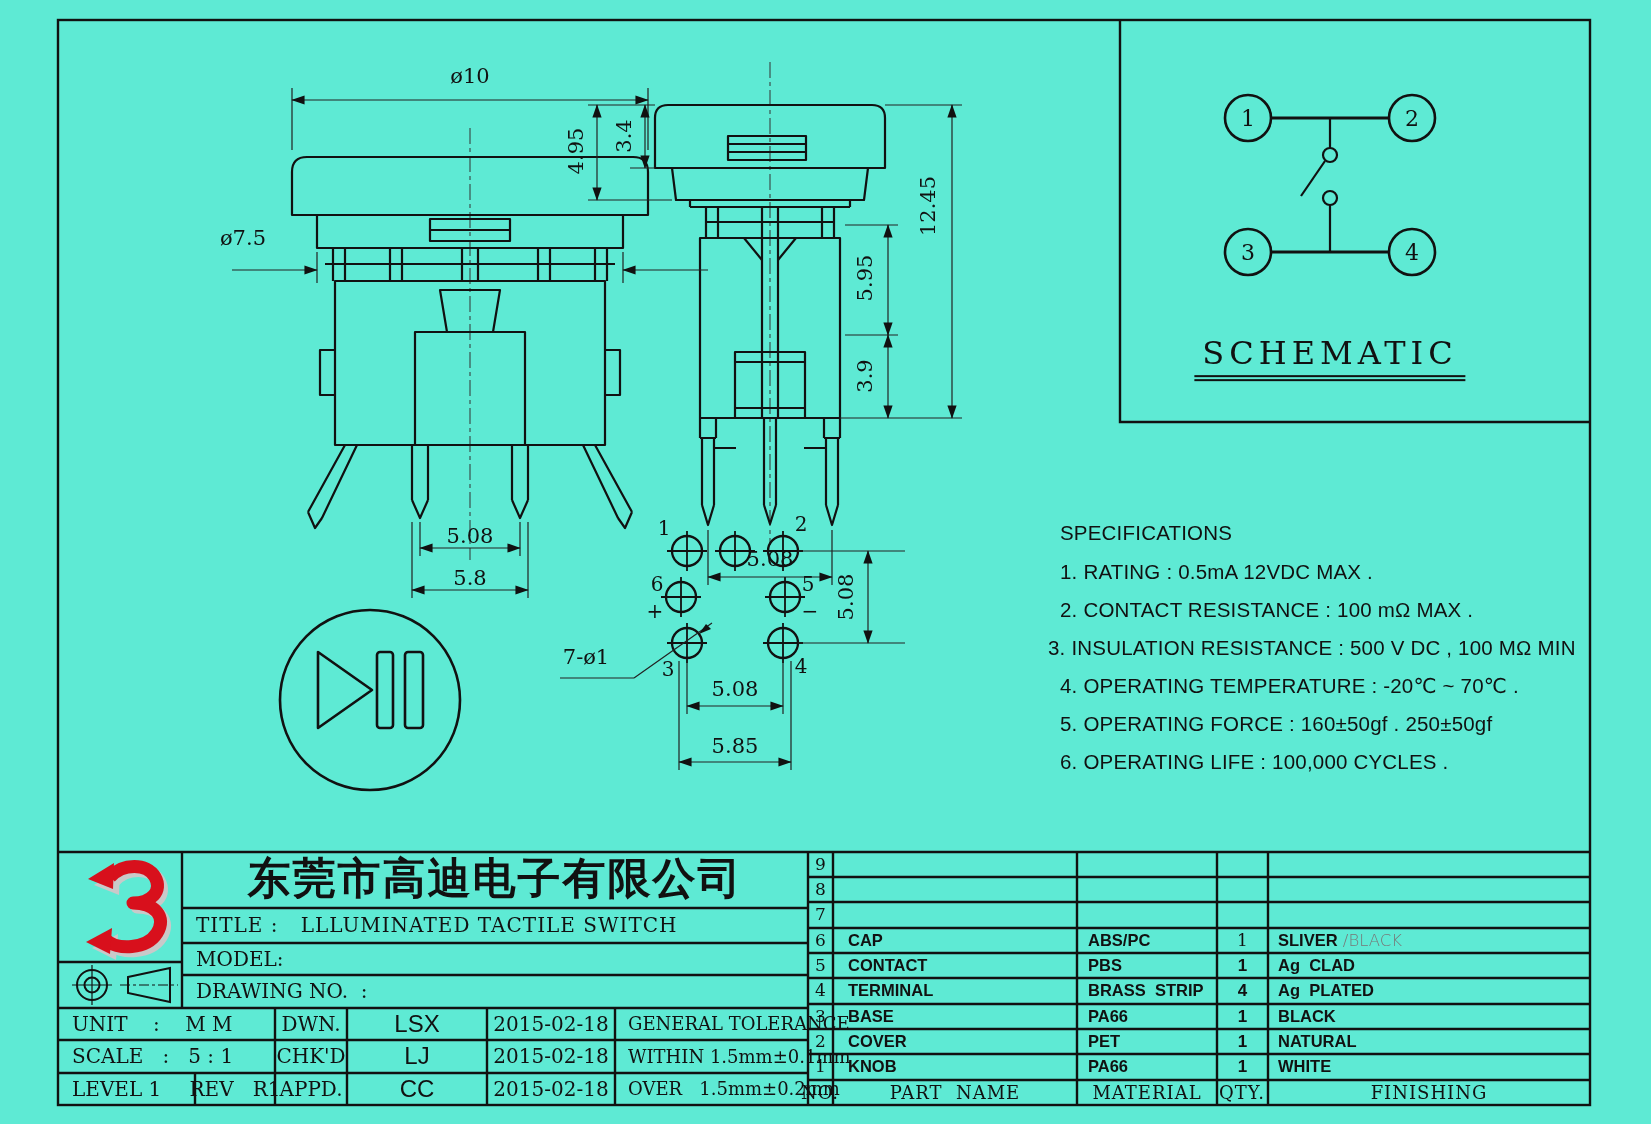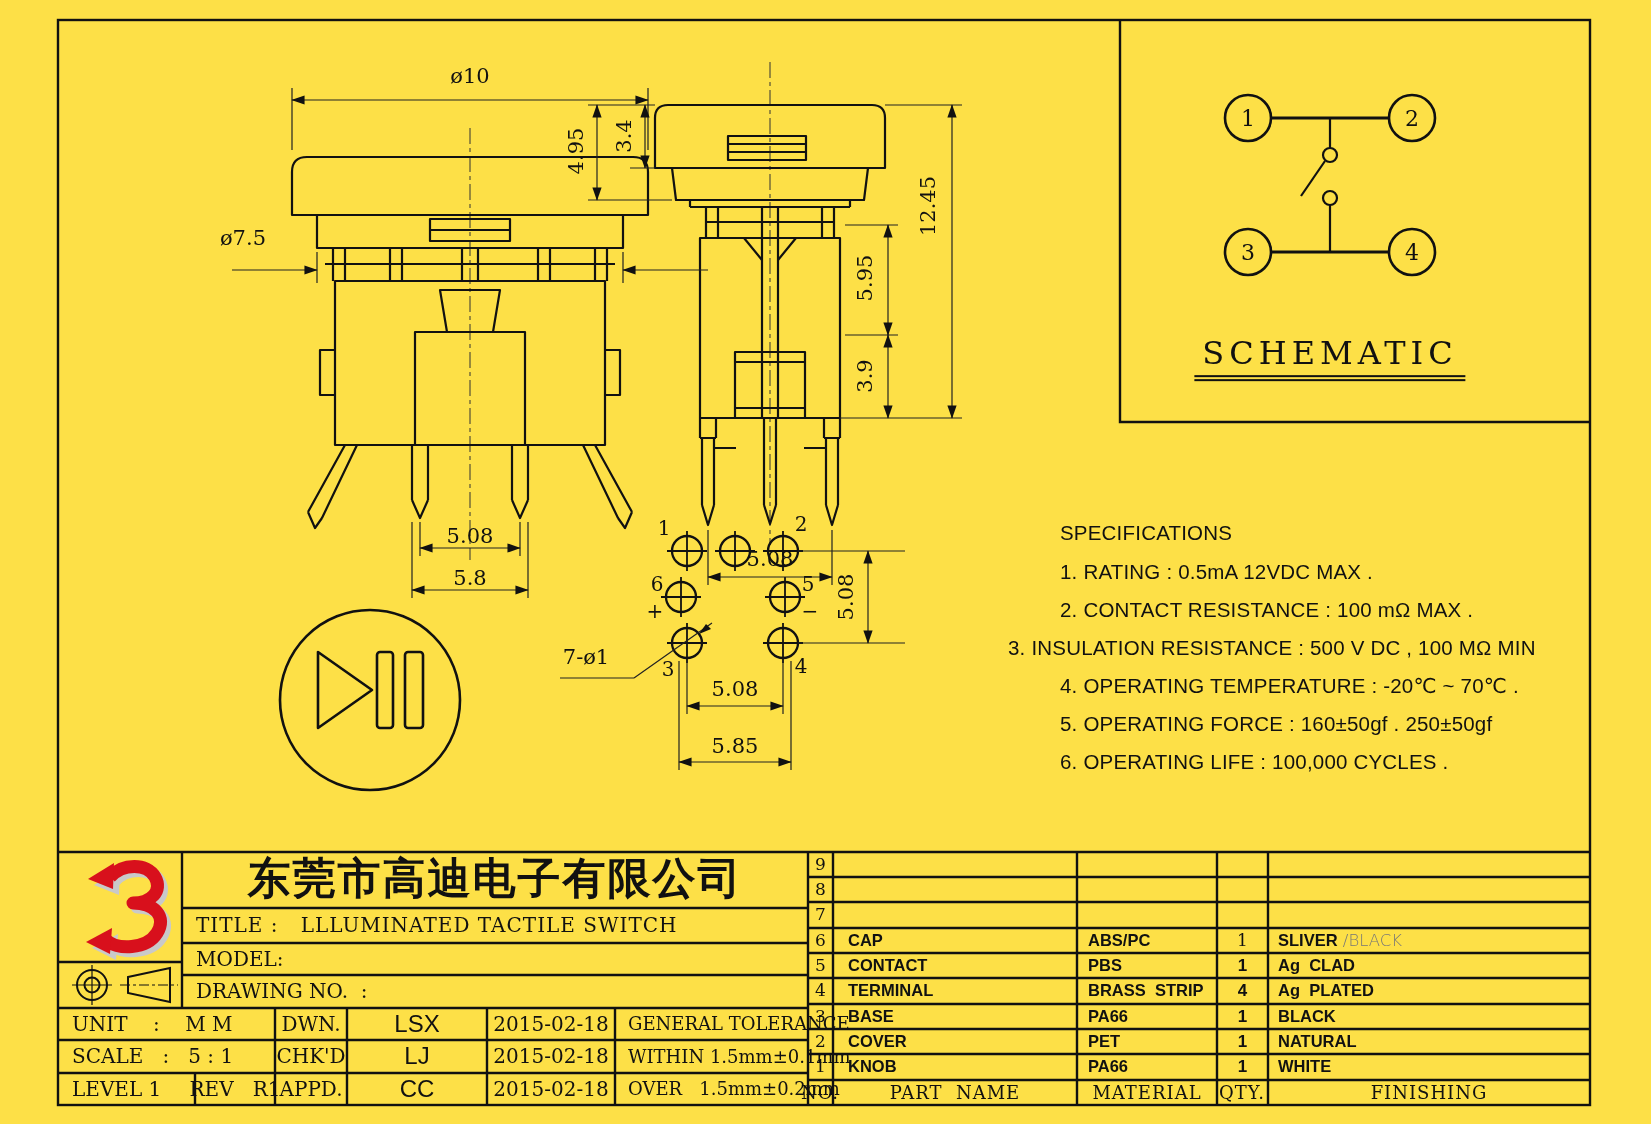--- a/index.html
+++ b/index.html
@@ -1,16 +1,16 @@
 <!DOCTYPE html>
 <html><head>
 <meta charset="utf-8">
 <style>
   html,body{margin:0;padding:0;background:#ffffff;}
-  #sheet{position:relative;width:1651px;height:1124px;background:#fde047;overflow:hidden;
+  #sheet{position:relative;width:1651px;height:1124px;background:#5eead4;overflow:hidden;
          font-family:"Liberation Sans","DejaVu Sans",sans-serif;color:#111;}
   svg{position:absolute;left:0;top:0;}
   .t{position:absolute;transform:translate(-50%,-50%);white-space:pre;}
   .tl{position:absolute;white-space:pre;}
   .vdim{position:absolute;transform:translate(-50%,-50%) rotate(-90deg);white-space:pre;}
   .dim{font-family:"DejaVu Serif","Liberation Serif",serif;font-size:21px;}
   .pinlab{font-family:"DejaVu Serif","Liberation Serif",serif;font-size:20px;}
   .schpin{font-family:"DejaVu Serif","Liberation Serif",serif;font-size:22px;}
   .schem-title{font-family:"DejaVu Serif","Liberation Serif",serif;font-size:32px;letter-spacing:5px;
                border-bottom:6px double #111;padding:0 8px 3px 8px;transform:translate(-50%,-55%);}
@@ -212,21 +212,21 @@
 
   <div class="t schpin" style="left:1248px;top:118px;">1</div>
   <div class="t schpin" style="left:1412px;top:118px;">2</div>
   <div class="t schpin" style="left:1248px;top:252px;">3</div>
   <div class="t schpin" style="left:1412px;top:252px;">4</div>
   <div class="schem-title" style="position:absolute;left:1330px;top:360px;">SCHEMATIC</div>
 
   <div class="tl spec" style="left:1060px;top:521px;">SPECIFICATIONS</div>
   <div class="tl spec" style="left:1060px;top:560px;">1. RATING : 0.5mA 12VDC MAX .</div>
   <div class="tl spec" style="left:1060px;top:598px;">2. CONTACT RESISTANCE : 100 mΩ MAX .</div>
-  <div class="tl spec" style="left:1008px;top:636px;">3. INSULATION RESISTANCE : 500 V DC , 100 MΩ MIN</div>
+  <div class="tl spec" style="left:1048px;top:636px;">3. INSULATION RESISTANCE : 500 V DC , 100 MΩ MIN</div>
   <div class="tl spec" style="left:1060px;top:674px;">4. OPERATING TEMPERATURE : -20℃ ~ 70℃ .</div>
   <div class="tl spec" style="left:1060px;top:712px;">5. OPERATING FORCE : 160±50gf . 250±50gf</div>
   <div class="tl spec" style="left:1060px;top:750px;">6. OPERATING LIFE : 100,000 CYCLES .</div>
 
   <div class="t company" style="left:495px;top:879px;">东莞市高迪电子有限公司</div>
   <div class="tl cad" style="left:196px;top:908px;line-height:35px;letter-spacing:1px;">TITLE :   LLLUMINATED TACTILE SWITCH</div>
   <div class="tl cad" style="left:196px;top:943px;line-height:32px;">MODEL:</div>
   <div class="tl cad" style="left:196px;top:975px;line-height:33px;">DRAWING NO.  :</div>
 
   <div class="tl cad" style="left:72px;top:1008px;line-height:32px;">UNIT    :    M M</div>

